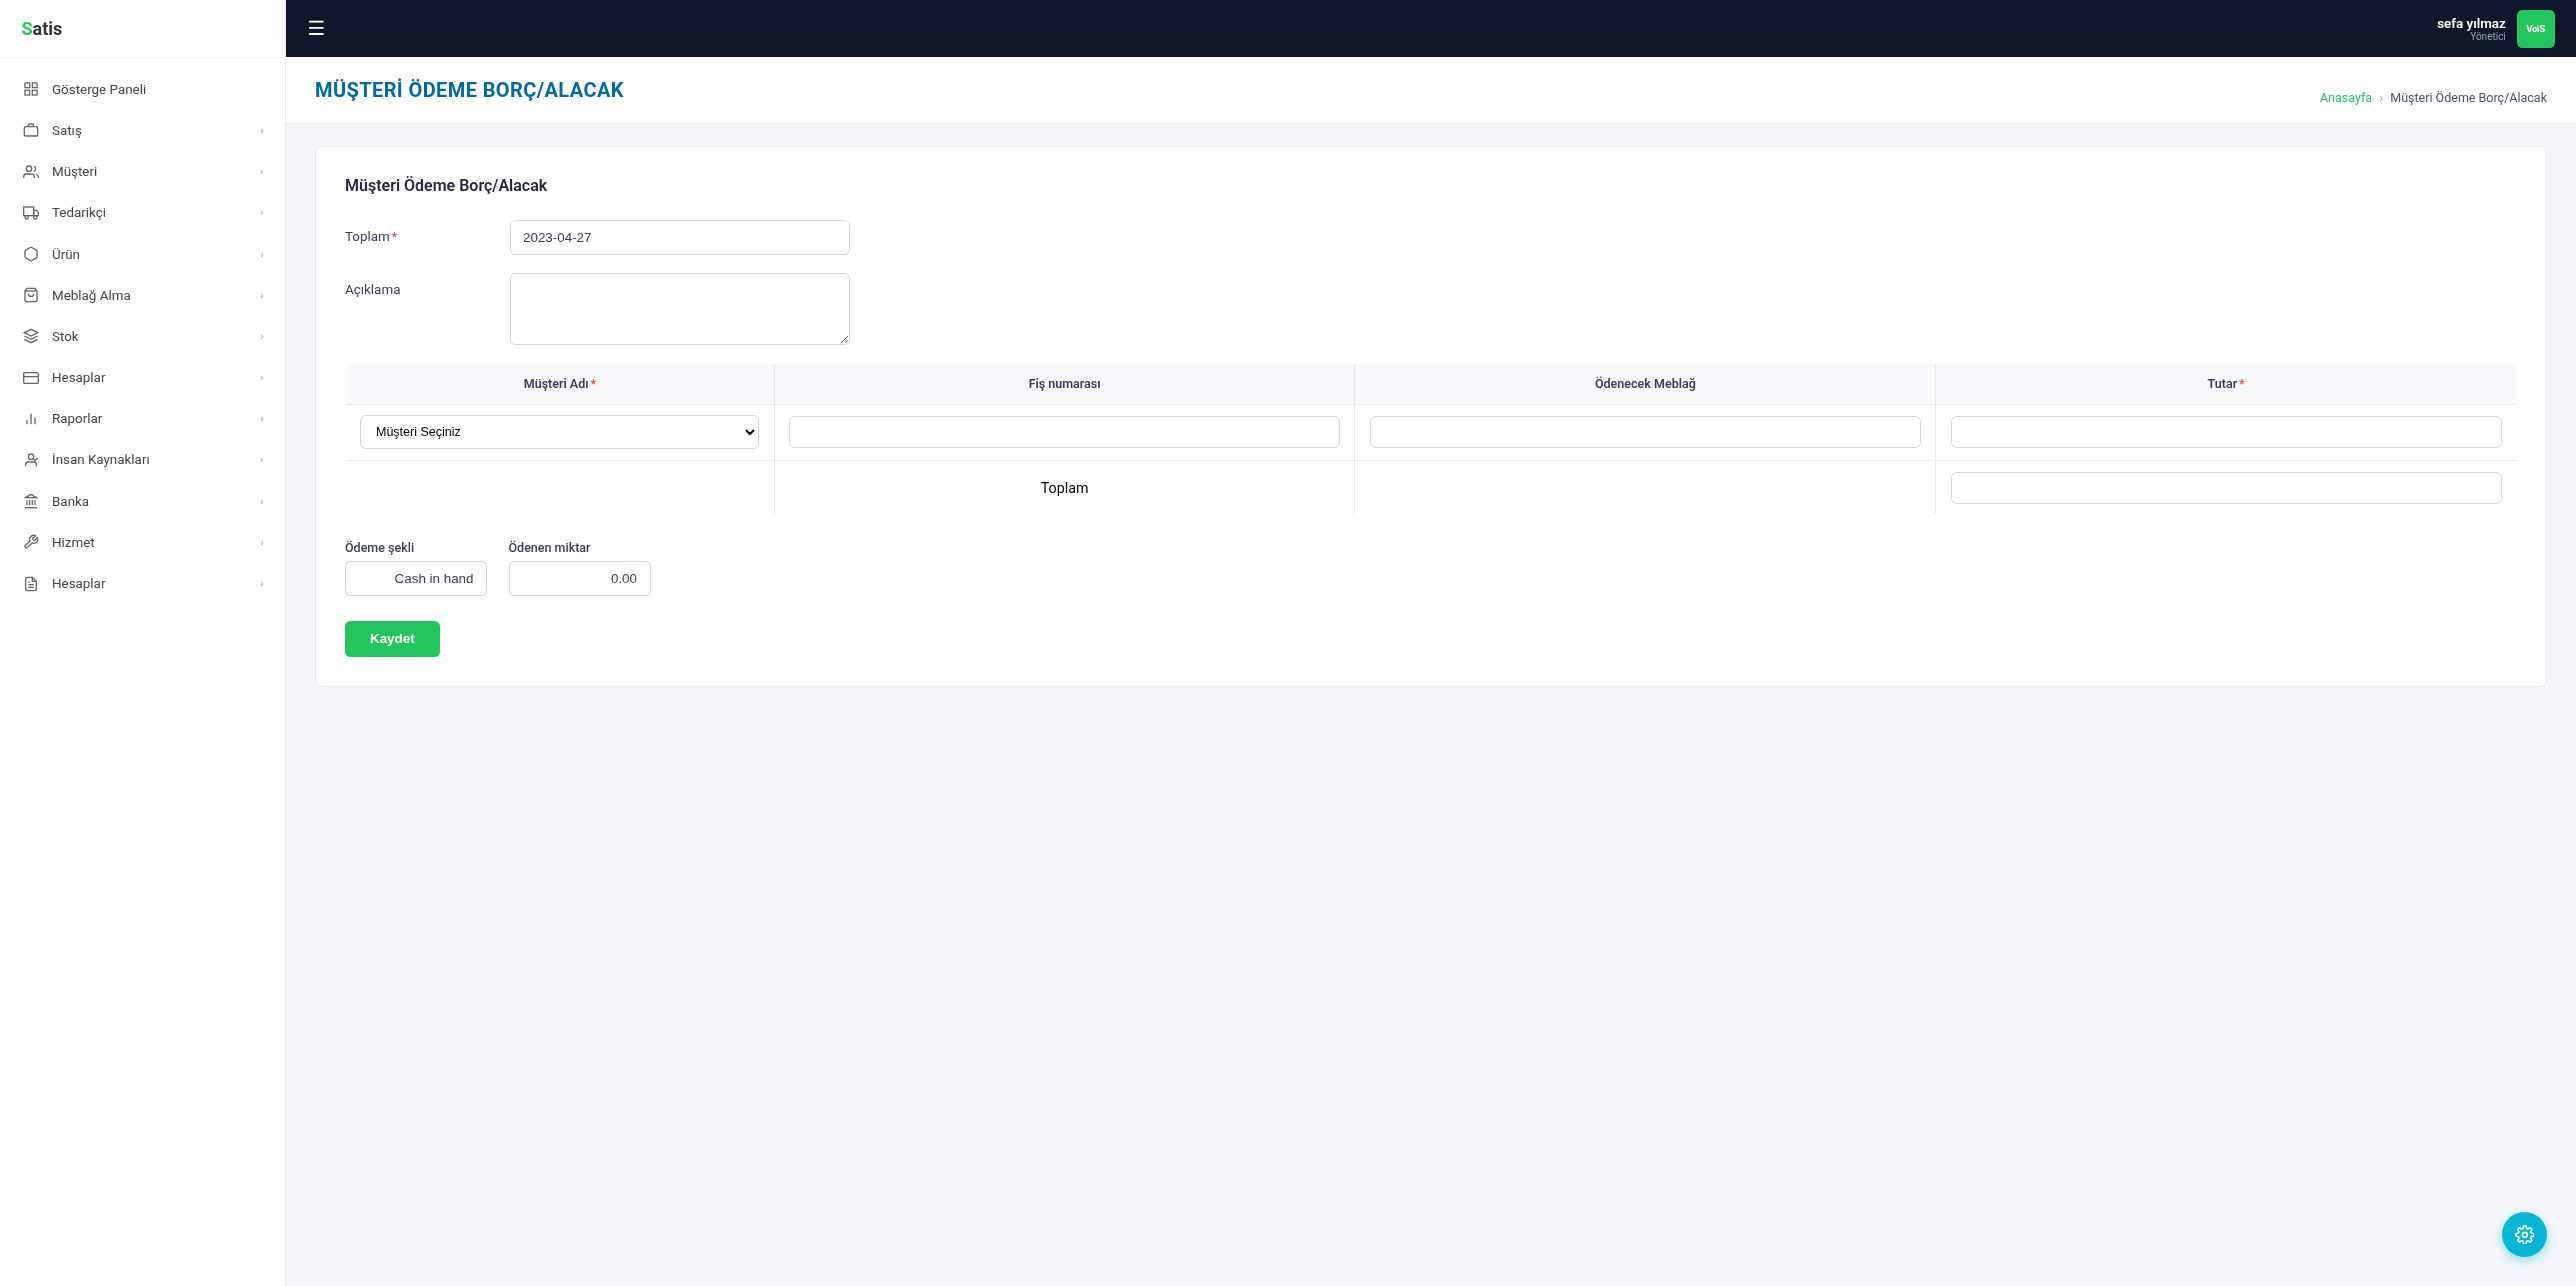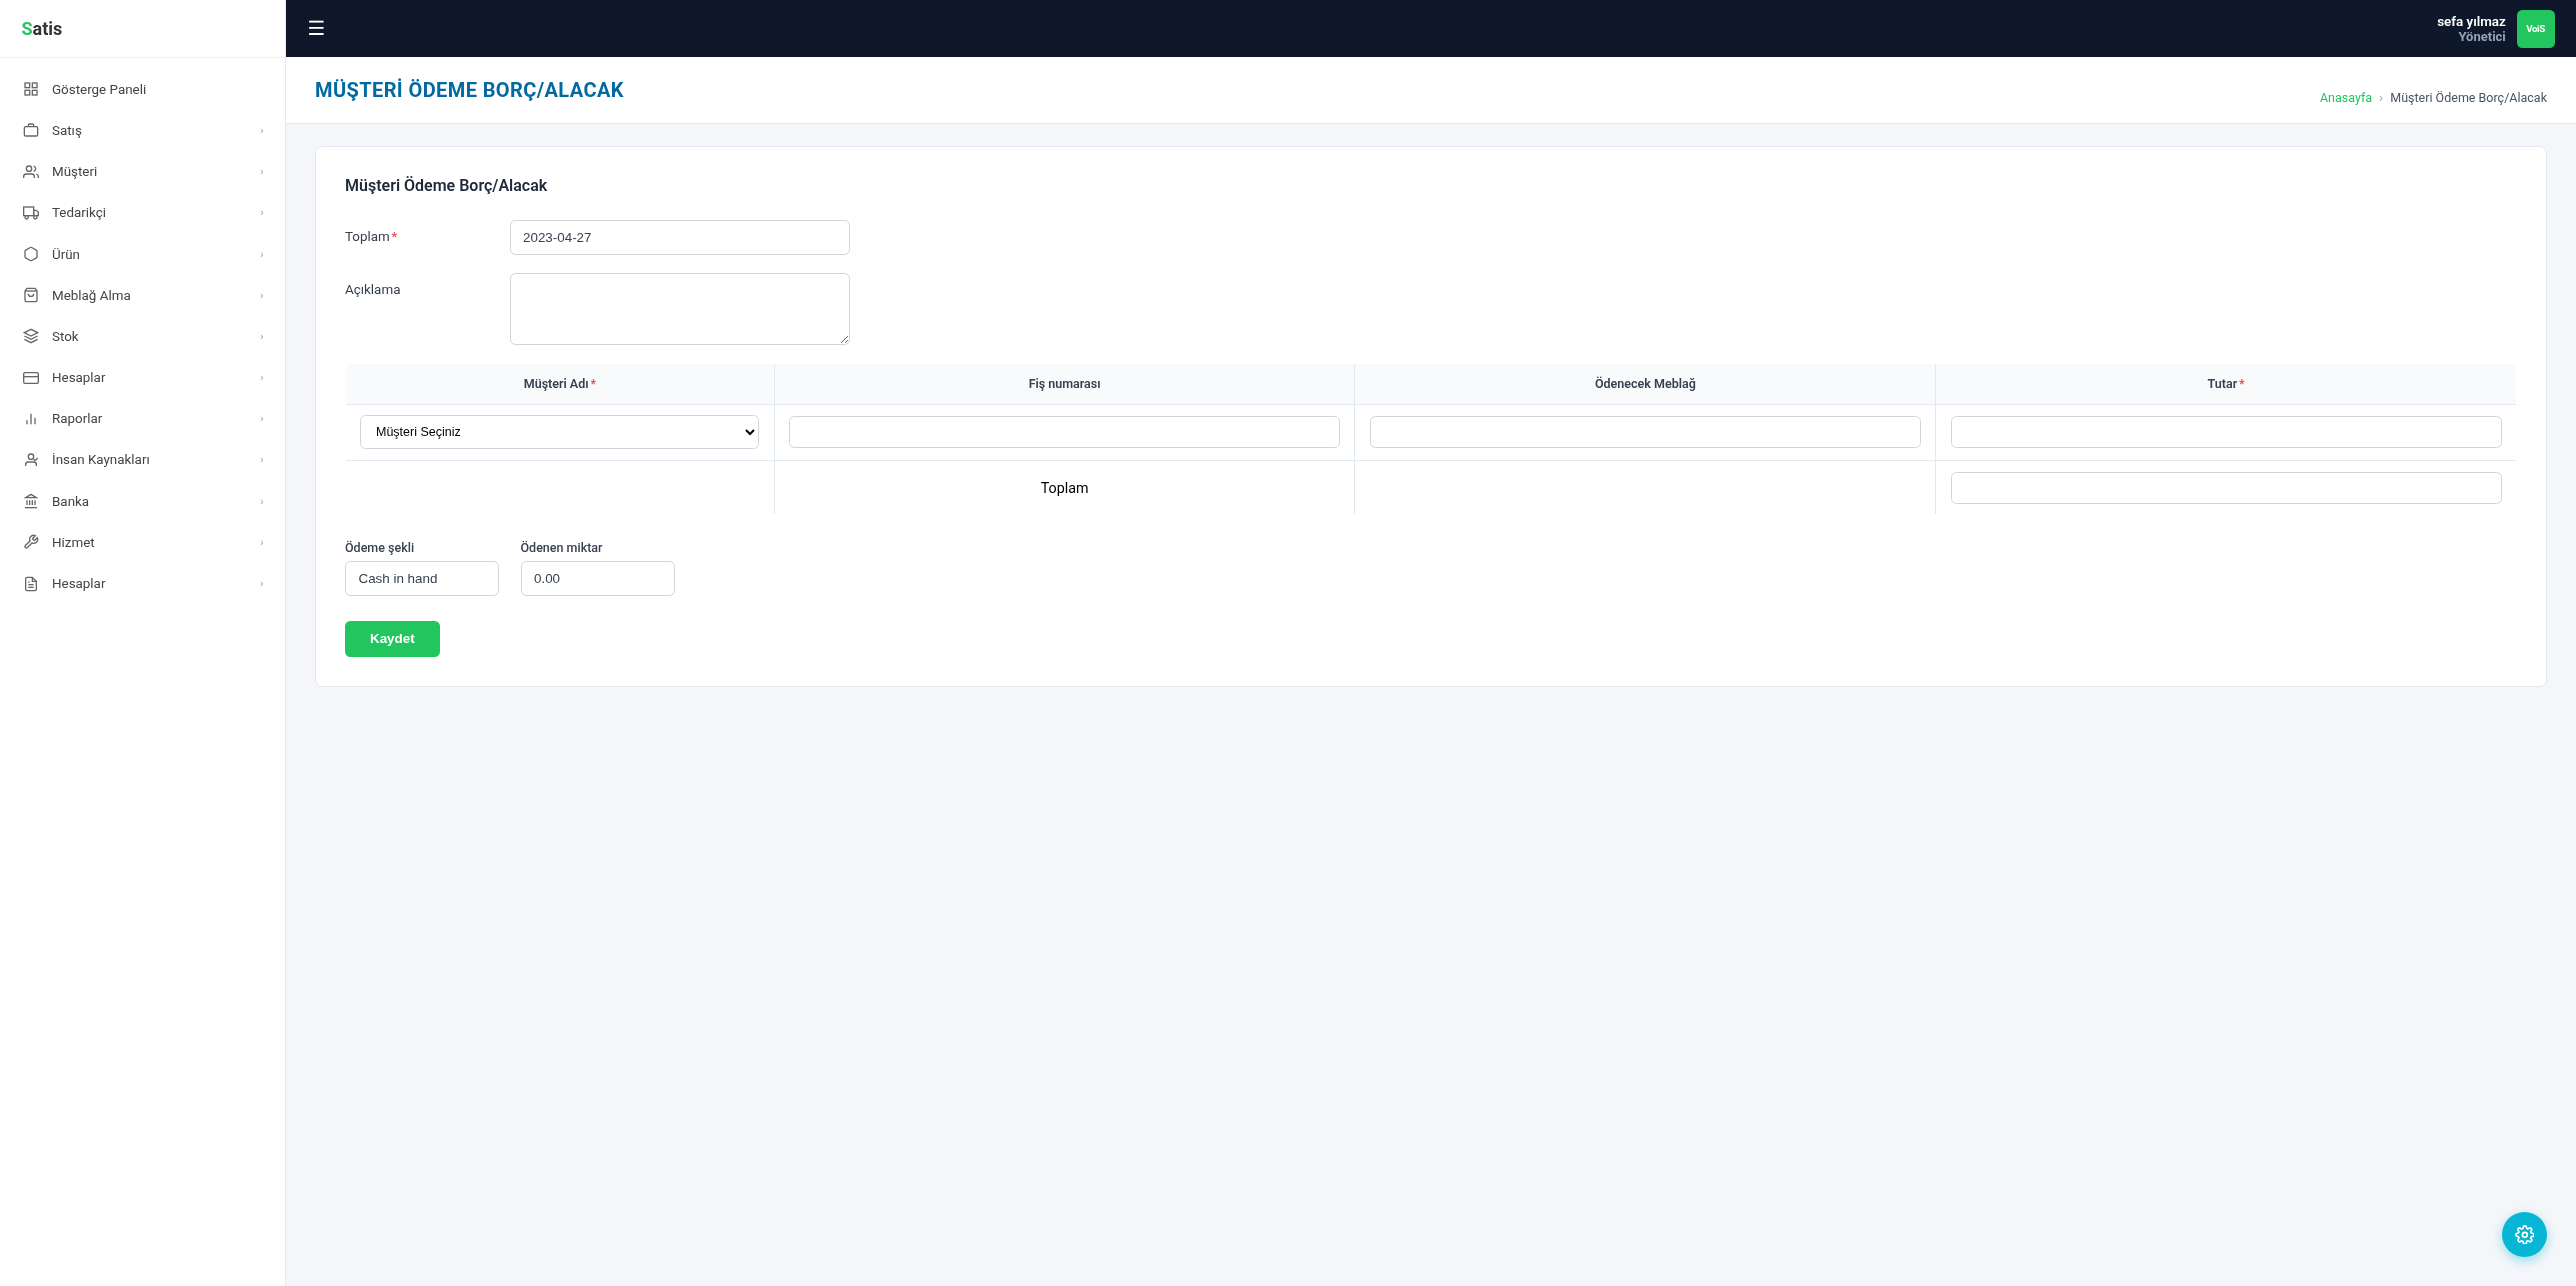--- a/index.html
+++ b/index.html
@@ -60,21 +60,21 @@
     .topbar-user { display: flex; align-items: center; gap: 10.7px; }
     .topbar-avatar {
       width: 38px; height: 38px;
       background: #22c55e;
       border-radius: 5.4px;
       display: flex; align-items: center; justify-content: center;
       color: white; font-weight: 700; font-size: 12.5px;
     }
     .topbar-user-info { text-align: right; }
     .topbar-username { color: #ffffff; font-size: 13.4px; font-weight: 600; }
-    .topbar-role { color: #94a3b8; font-size: 13px; font-weight: bold; }
+    .topbar-role { color: #94a3b8; font-size: 10px; }
 
     
     .content {
       flex: 1;
       overflow-y: auto;
       padding: 0;
     }
 
     
     .page-header {
@@ -180,21 +180,21 @@
 
     
     .payment-row {
       display: flex;
       gap: 21.5px;
       align-items: flex-end;
       margin-bottom: 25px;
     }
     .payment-field { display: flex; flex-direction: column; gap: 5.4px; }
     .payment-label { font-size: 12.5px; color: #374151; font-weight: 500; }
-    .payment-input { width: 154px; }
+    .payment-input { width: 142px; text-align: right; }
 
     
     .btn-save {
       background: #22c55e;
       color: #fff;
       border: none;
       border-radius: 5.4px;
       padding: 10.7px 25px;
       font-size: 13.4px;
       font-weight: 600;

